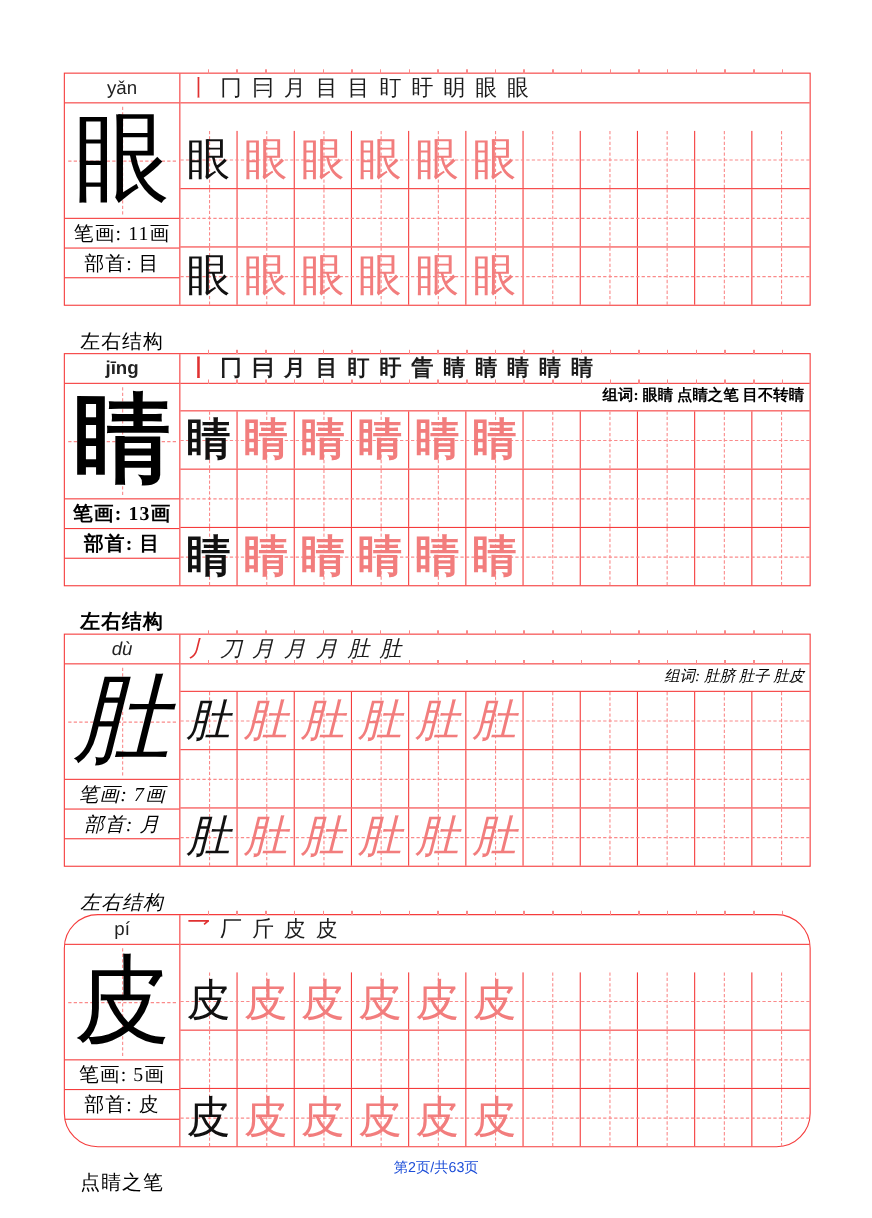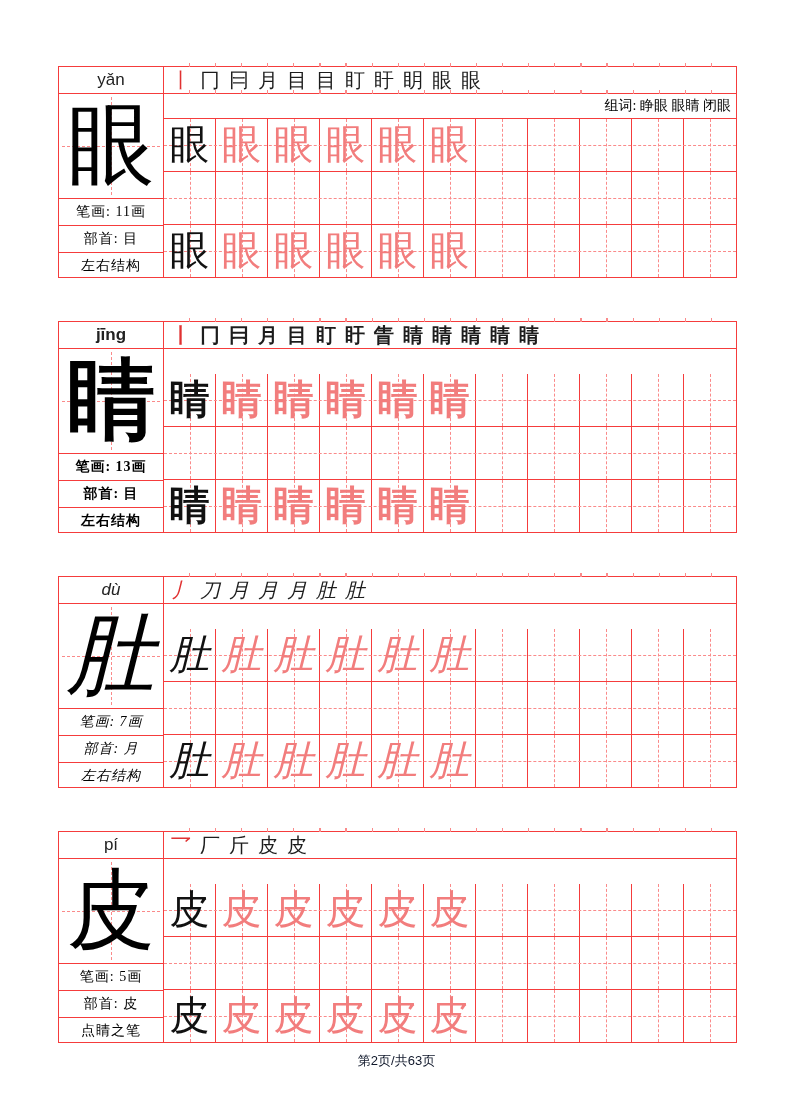--- a/index.html
+++ b/index.html
@@ -33,23 +33,23 @@
   .bigbox{
     height:105px;border-bottom:1.5px solid var(--red);box-sizing:border-box;
     position:relative;display:flex;align-items:center;justify-content:center;
   }
   .bigbox .dash-v{position:absolute;left:50%;top:3px;bottom:3px;border-left:1.5px dashed var(--dash);}
   .bigbox .dash-h{position:absolute;top:50%;left:3px;right:3px;border-top:1.5px dashed var(--dash);}
   .bigchar{position:relative;z-index:2;font-size:88px;line-height:1;color:#000;}
   .info-row{
     height:27px;border-bottom:1.5px solid var(--red);box-sizing:border-box;
     display:flex;align-items:center;justify-content:center;
-    font-size:14px;color:#000;letter-spacing:1px;
-  }
-  .info-row:last-child{border-bottom:none;height:26px;}
+    font-size:18px;color:#000;letter-spacing:1px;
+  }
+  .info-row:last-child{border-bottom:none;height:26px;margin-top:44px;}
 
   .right-col{position:absolute;top:0;bottom:0;left:105px;right:0;}
   .strokes-row{
     height:27px;border-bottom:1.2px solid var(--red);box-sizing:border-box;
     display:flex;align-items:center;gap:9px;padding-left:7px;
     font-size:20px;color:#1c1c1c;position:relative;
   }
   .strokes-row::before, .zuci-row::before{
     content:"";position:absolute;top:-4px;left:0;right:0;height:4px;
     background:repeating-linear-gradient(90deg, transparent 0 24.8px, var(--dash) 24.8px 26.1px);
@@ -81,21 +81,21 @@
   }
   .pchar{
     position:absolute;inset:0;display:flex;align-items:center;justify-content:center;
     font-size:40px;line-height:1;z-index:2;
   }
   .pchar.black{color:var(--ink);}
   .pchar.pink{color:var(--pink);}
 
   .footer{
     position:absolute;left:0;right:0;top:1052px;text-align:center;
-    font-size:13px;color:#0f172a;
+    font-size:13px;color:#1d4ed8;
     font-family:"Liberation Sans", sans-serif;
   }
 </style>
 </head>
 <body>
 
 <div class="page">
   <div>
   <section class="block" style="top: 66px;">
     <div class="left-col">
@@ -116,21 +116,20 @@
             <span class="stroke-step">冃</span>
             <span class="stroke-step">月</span>
             <span class="stroke-step">目</span>
             <span class="stroke-step">目</span>
             <span class="stroke-step">盯</span>
             <span class="stroke-step">盱</span>
             <span class="stroke-step">眀</span>
             <span class="stroke-step">眼</span>
             <span class="stroke-step">眼</span>
           </div>
-      <div class="zuci-row">组词: 睁眼 眼睛 闭眼</div>
       <div class="practice">
         <div class="prow">
               <div class="pcell">
                 <span class="pchar black">眼</span>
               </div>
               <div class="pcell">
                 <span class="pchar pink">眼</span>
               </div>
               <div class="pcell">
                 <span class="pchar pink">眼</span>
@@ -213,20 +212,21 @@
             <span class="stroke-step">目</span>
             <span class="stroke-step">盯</span>
             <span class="stroke-step">盱</span>
             <span class="stroke-step">眚</span>
             <span class="stroke-step">睛</span>
             <span class="stroke-step">睛</span>
             <span class="stroke-step">睛</span>
             <span class="stroke-step">睛</span>
             <span class="stroke-step">睛</span>
           </div>
+      <div class="zuci-row">组词: 眼睛 点睛之笔 目不转睛</div>
       <div class="practice">
         <div class="prow">
               <div class="pcell">
                 <span class="pchar black">睛</span>
               </div>
               <div class="pcell">
                 <span class="pchar pink">睛</span>
               </div>
               <div class="pcell">
                 <span class="pchar pink">睛</span>
@@ -303,20 +303,21 @@
     <div class="right-col">
       <div class="strokes-row">
             <span class="stroke-step first">丿</span>
             <span class="stroke-step">刀</span>
             <span class="stroke-step">月</span>
             <span class="stroke-step">月</span>
             <span class="stroke-step">月</span>
             <span class="stroke-step">肚</span>
             <span class="stroke-step">肚</span>
           </div>
+      <div class="zuci-row">组词: 肚脐 肚子 肚皮</div>
       <div class="practice">
         <div class="prow">
               <div class="pcell">
                 <span class="pchar black">肚</span>
               </div>
               <div class="pcell">
                 <span class="pchar pink">肚</span>
               </div>
               <div class="pcell">
                 <span class="pchar pink">肚</span>
@@ -371,21 +372,21 @@
               <div class="pcell"></div>
               <div class="pcell"></div>
               <div class="pcell"></div>
               <div class="pcell"></div>
               <div class="pcell"></div>
             </div>
       </div>
     </div>
   </section>
 
-  <section class="block" style="top: 831px;">
+  <section class="block" style="top: 831px; border-radius: 31px;">
     <div class="left-col">
       <div class="pinyin-row">pí</div>
       <div class="bigbox">
         <span class="dash-v"></span>
         <span class="dash-h"></span>
         <span class="bigchar">皮</span>
       </div>
       <div class="info-row">笔画: 5画</div>
       <div class="info-row">部首: 皮</div>
       <div class="info-row">点睛之笔</div>

